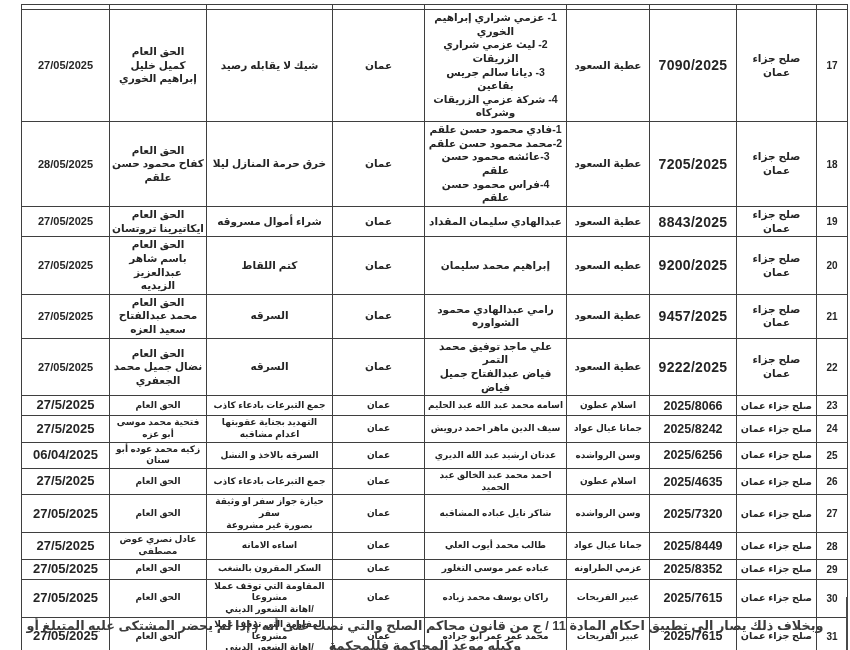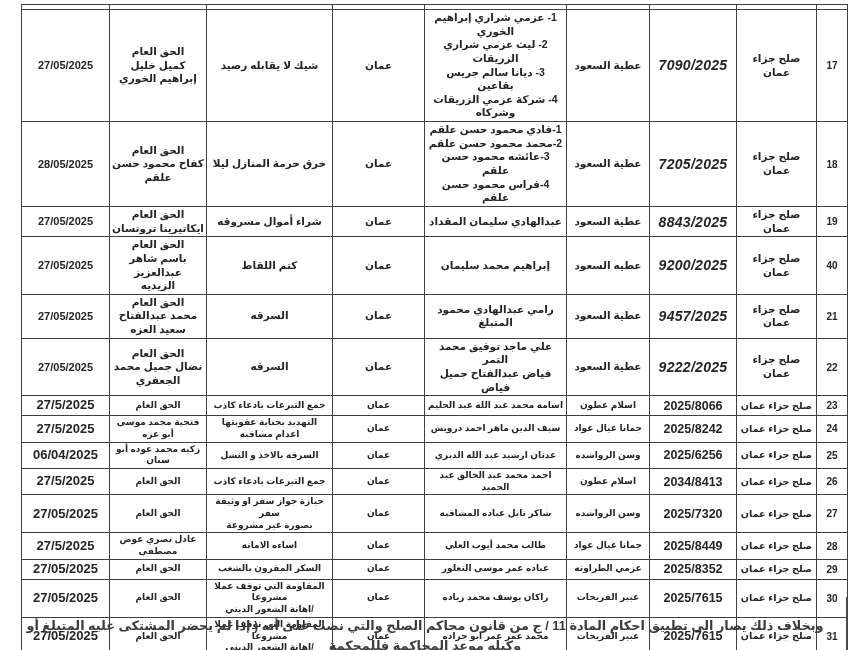--- a/index.html
+++ b/index.html
@@ -25,21 +25,21 @@
   col.c-judge{width:83px}col.c-def{width:142px}col.c-loc{width:92px}
   col.c-charge{width:126px}col.c-plf{width:97px}col.c-date{width:88px}
 
   .tier-lg td{font-size:10.5px;}
   .tier-sm td{font-size:9px;line-height:1.2;}
 
   td.col-no{font-size:10px;color:#111;}
   td.col-court{white-space:nowrap;}
   .tier-sm td.col-court,.tier-md td.col-court{font-size:9.6px;}
   td.col-case-number,td.col-date{direction:ltr;unicode-bidi:isolate;font-family:"Liberation Sans","DejaVu Sans",sans-serif;color:#111;}
-  .tier-lg td.col-case-number{font-size:14px;letter-spacing:.3px;font-style:italic;}
+  .tier-lg td.col-case-number{font-size:14px;letter-spacing:.3px;}
   .tier-sm td.col-case-number,.tier-md td.col-case-number{font-size:12.5px;}
   .tier-lg td.col-date{font-size:11px;}
   .tier-sm td.col-date,.tier-md td.col-date{font-size:13px;}
 
   .footer-note{
     position:absolute;top:616px;right:0;left:0;
     text-align:center;font-weight:700;font-size:12.8px;color:#3c3c3c;
     line-height:1.55;padding:0 14px;
   }
   .right-border-stub{
@@ -110,38 +110,38 @@
           <td class="col-case-number">8843/2025</td>
           <td class="col-judge">عطية السعود</td>
           <td class="col-defendants">عبدالهادي سليمان المقداد</td>
           <td class="col-location">عمان</td>
           <td class="col-charge">شراء أموال مسروقه</td>
           <td class="col-plaintiff">الحق العام
 ايكاتيرينا تروتسان</td>
           <td class="col-date">27/05/2025</td>
         </tr>
         <tr class="tier-lg" style="height: 42px;">
-          <td class="col-no">40</td>
+          <td class="col-no">20</td>
           <td class="col-court">صلح جزاء عمان</td>
           <td class="col-case-number">9200/2025</td>
           <td class="col-judge">عطيه السعود</td>
           <td class="col-defendants">إبراهيم محمد سليمان</td>
           <td class="col-location">عمان</td>
           <td class="col-charge">كتم اللقاط</td>
           <td class="col-plaintiff">الحق العام
 باسم شاهر عبدالعزيز
 الزيديه</td>
           <td class="col-date">27/05/2025</td>
         </tr>
         <tr class="tier-lg" style="height: 43px;">
           <td class="col-no">21</td>
           <td class="col-court">صلح جزاء عمان</td>
           <td class="col-case-number">9457/2025</td>
           <td class="col-judge">عطية السعود</td>
-          <td class="col-defendants">رامي عبدالهادي محمود المتبلغ</td>
+          <td class="col-defendants">رامي عبدالهادي محمود الشواوره</td>
           <td class="col-location">عمان</td>
           <td class="col-charge">السرقه</td>
           <td class="col-plaintiff">الحق العام
 محمد عبدالفتاح سعيد العزه</td>
           <td class="col-date">27/05/2025</td>
         </tr>
         <tr class="tier-lg" style="height: 43px;">
           <td class="col-no">22</td>
           <td class="col-court">صلح جزاء عمان</td>
           <td class="col-case-number">9222/2025</td>
@@ -183,21 +183,21 @@
           <td class="col-judge">وسن الرواشده</td>
           <td class="col-defendants">عدنان ارشيد عبد الله الديري</td>
           <td class="col-location">عمان</td>
           <td class="col-charge">السرقه بالاخذ و النشل</td>
           <td class="col-plaintiff">زكيه محمد عوده أبو سنان</td>
           <td class="col-date">06/04/2025</td>
         </tr>
         <tr class="tier-sm" style="height: 18px;">
           <td class="col-no">26</td>
           <td class="col-court">صلح جزاء عمان</td>
-          <td class="col-case-number">2034/8413</td>
+          <td class="col-case-number">2025/4635</td>
           <td class="col-judge">اسلام عطون</td>
           <td class="col-defendants">احمد محمد عبد الخالق عبد الحميد</td>
           <td class="col-location">عمان</td>
           <td class="col-charge">جمع التبرعات بادعاء كاذب</td>
           <td class="col-plaintiff">الحق العام</td>
           <td class="col-date">27/5/2025</td>
         </tr>
         <tr class="tier-sm" style="height: 27px;">
           <td class="col-no">27</td>
           <td class="col-court">صلح جزاء عمان</td>

